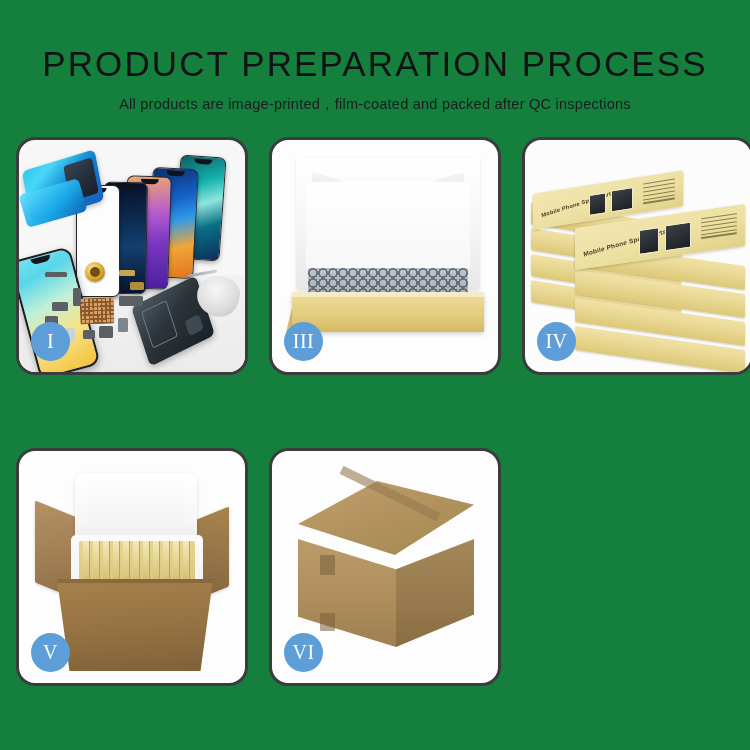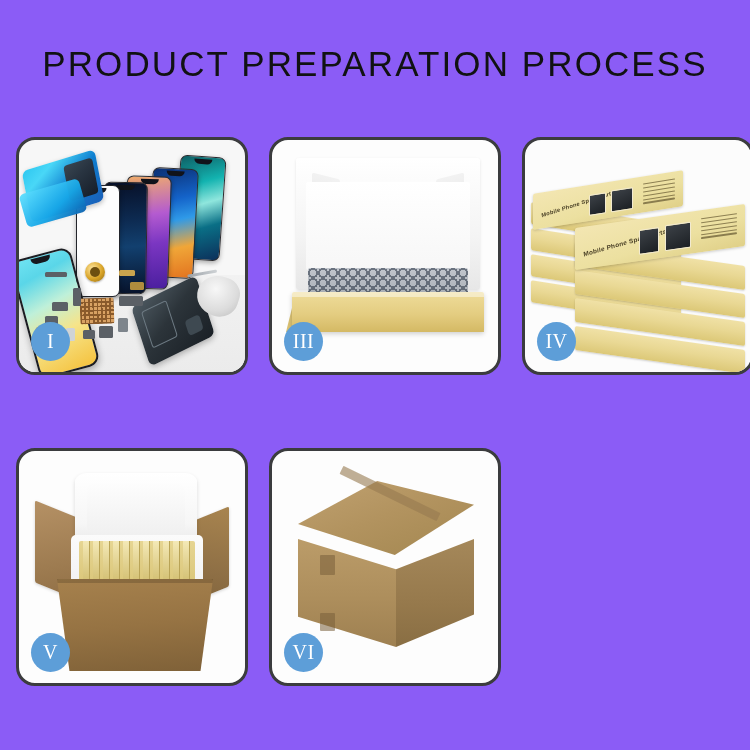--- a/index.html
+++ b/index.html
@@ -2,21 +2,21 @@
 <html><head>
 <meta charset="utf-8">
 <style>
   * { box-sizing: border-box; margin: 0; padding: 0; }
   html, body {
     width: 750px; height: 750px;
     background: #ffffff;
     font-family: "Liberation Sans", sans-serif;
     overflow: hidden;
   }
-  .page { position: relative; width: 750px; height: 750px; background: #8b5cf6; }
+  .page { position: relative; width: 750px; height: 750px; background: #15803d; }
 
   
   .header { position: absolute; left: 0; top: 0; width: 750px; text-align: center; }
   .title {
     font-family: "Liberation Sans", sans-serif;
     font-size: 35px; font-weight: 400; letter-spacing: 2.1px;
     color: #111213; line-height: 1; padding-top: 46px;
     white-space: nowrap;
   }
   .subtitle {
@@ -296,20 +296,21 @@
   }
   .c6-tab{ position:absolute; background:rgba(120,95,58,.55); border-radius:1px; }
 </style>
 </head>
 <body>
 
 <div class="page">
 
   <div class="header">
     <div class="title">PRODUCT PREPARATION PROCESS</div>
+    <div class="subtitle">All products are image-printed，film-coated and packed after QC inspections</div>
   </div>
 
   <div class="grid">
 
     <div class="panel p1">
       <div class="panel-photo">
         <div class="floor"></div>
 
         <div class="fanphone fp5"></div>
         <div class="fanphone fp4"></div>

